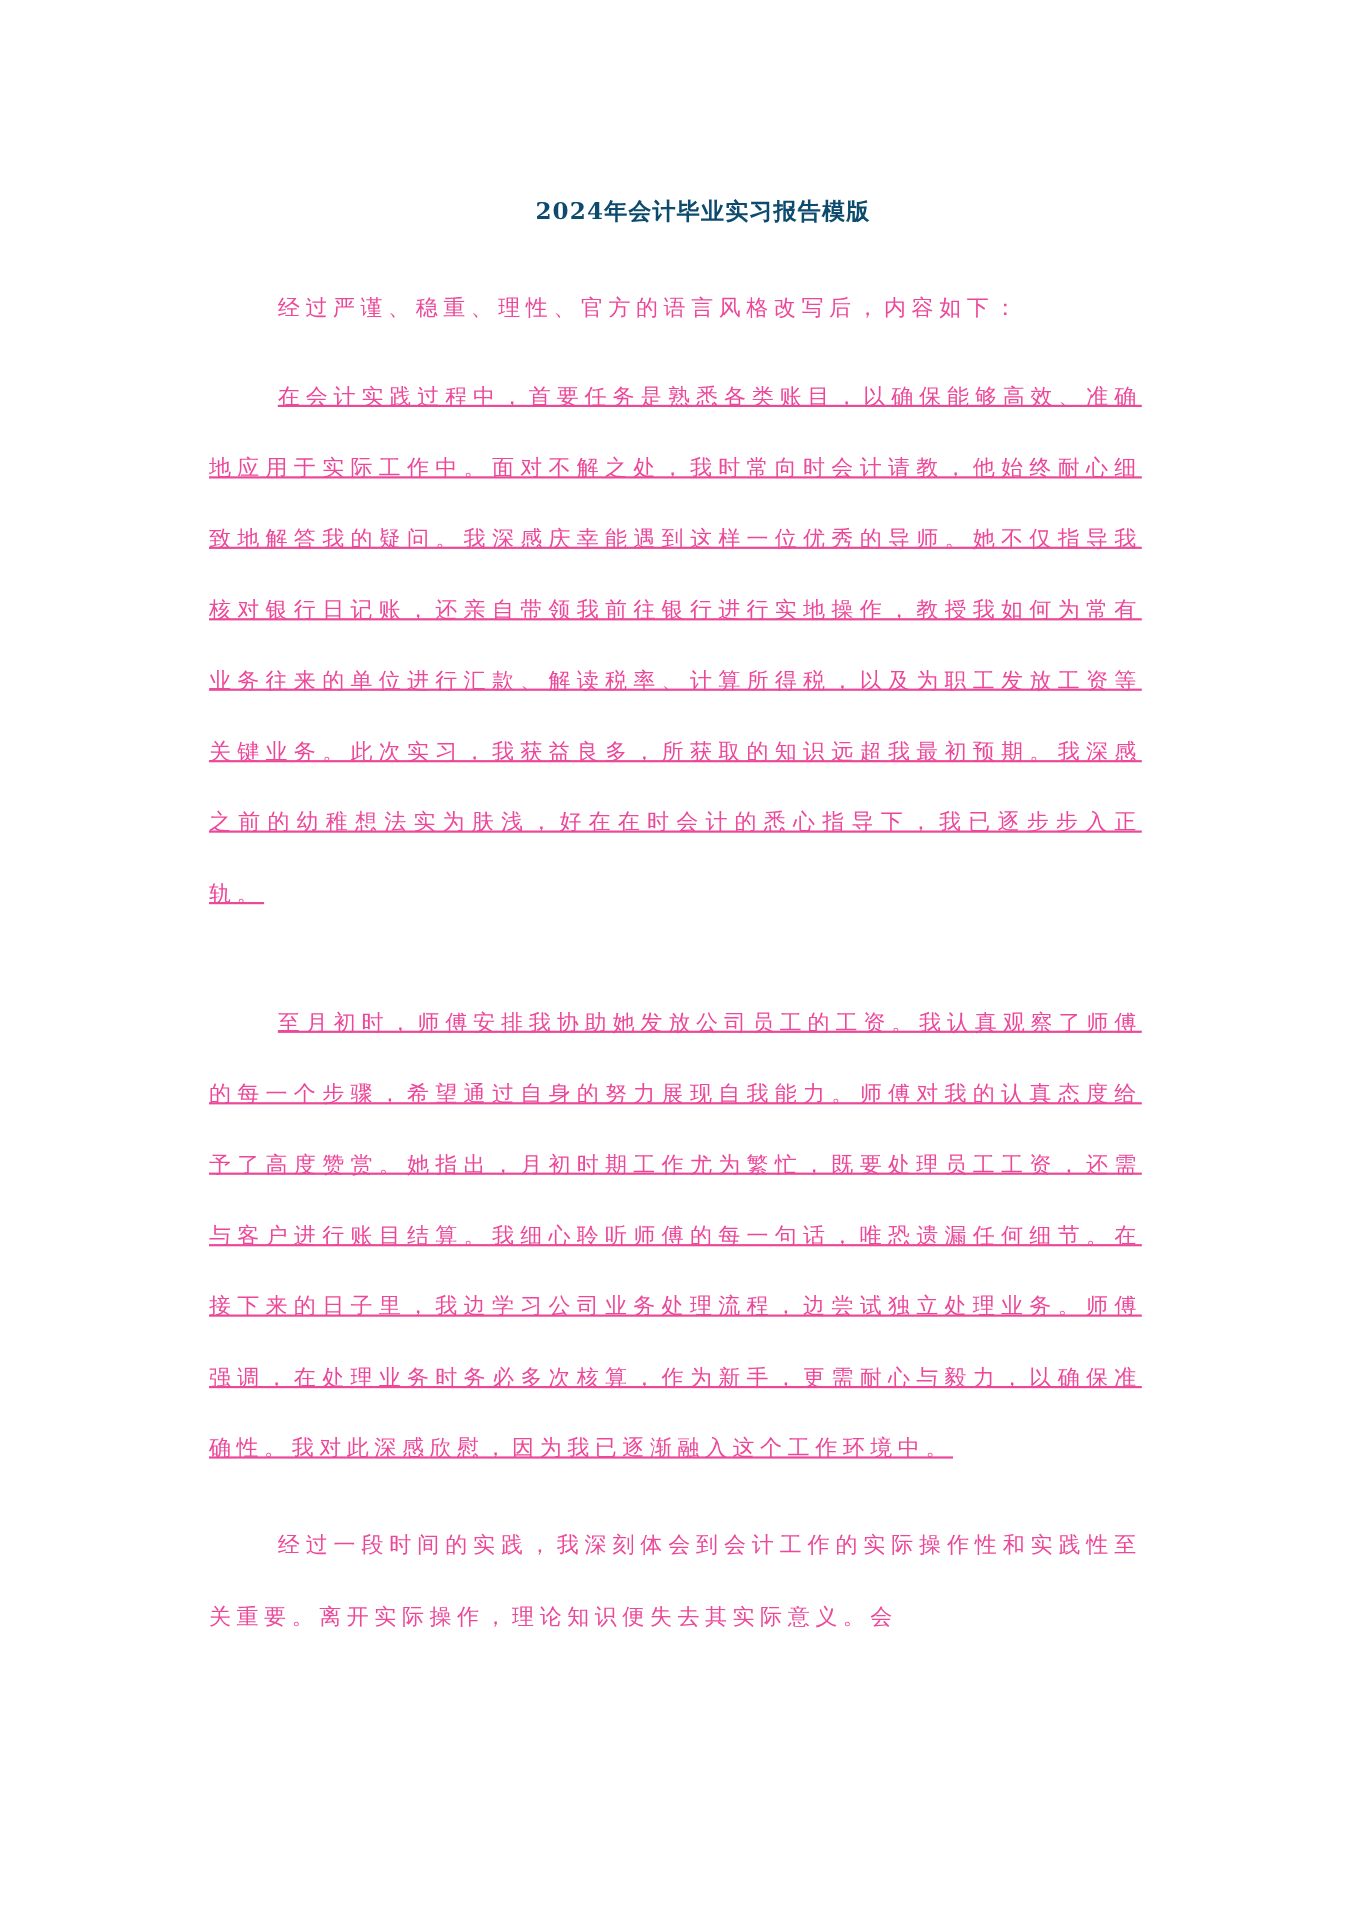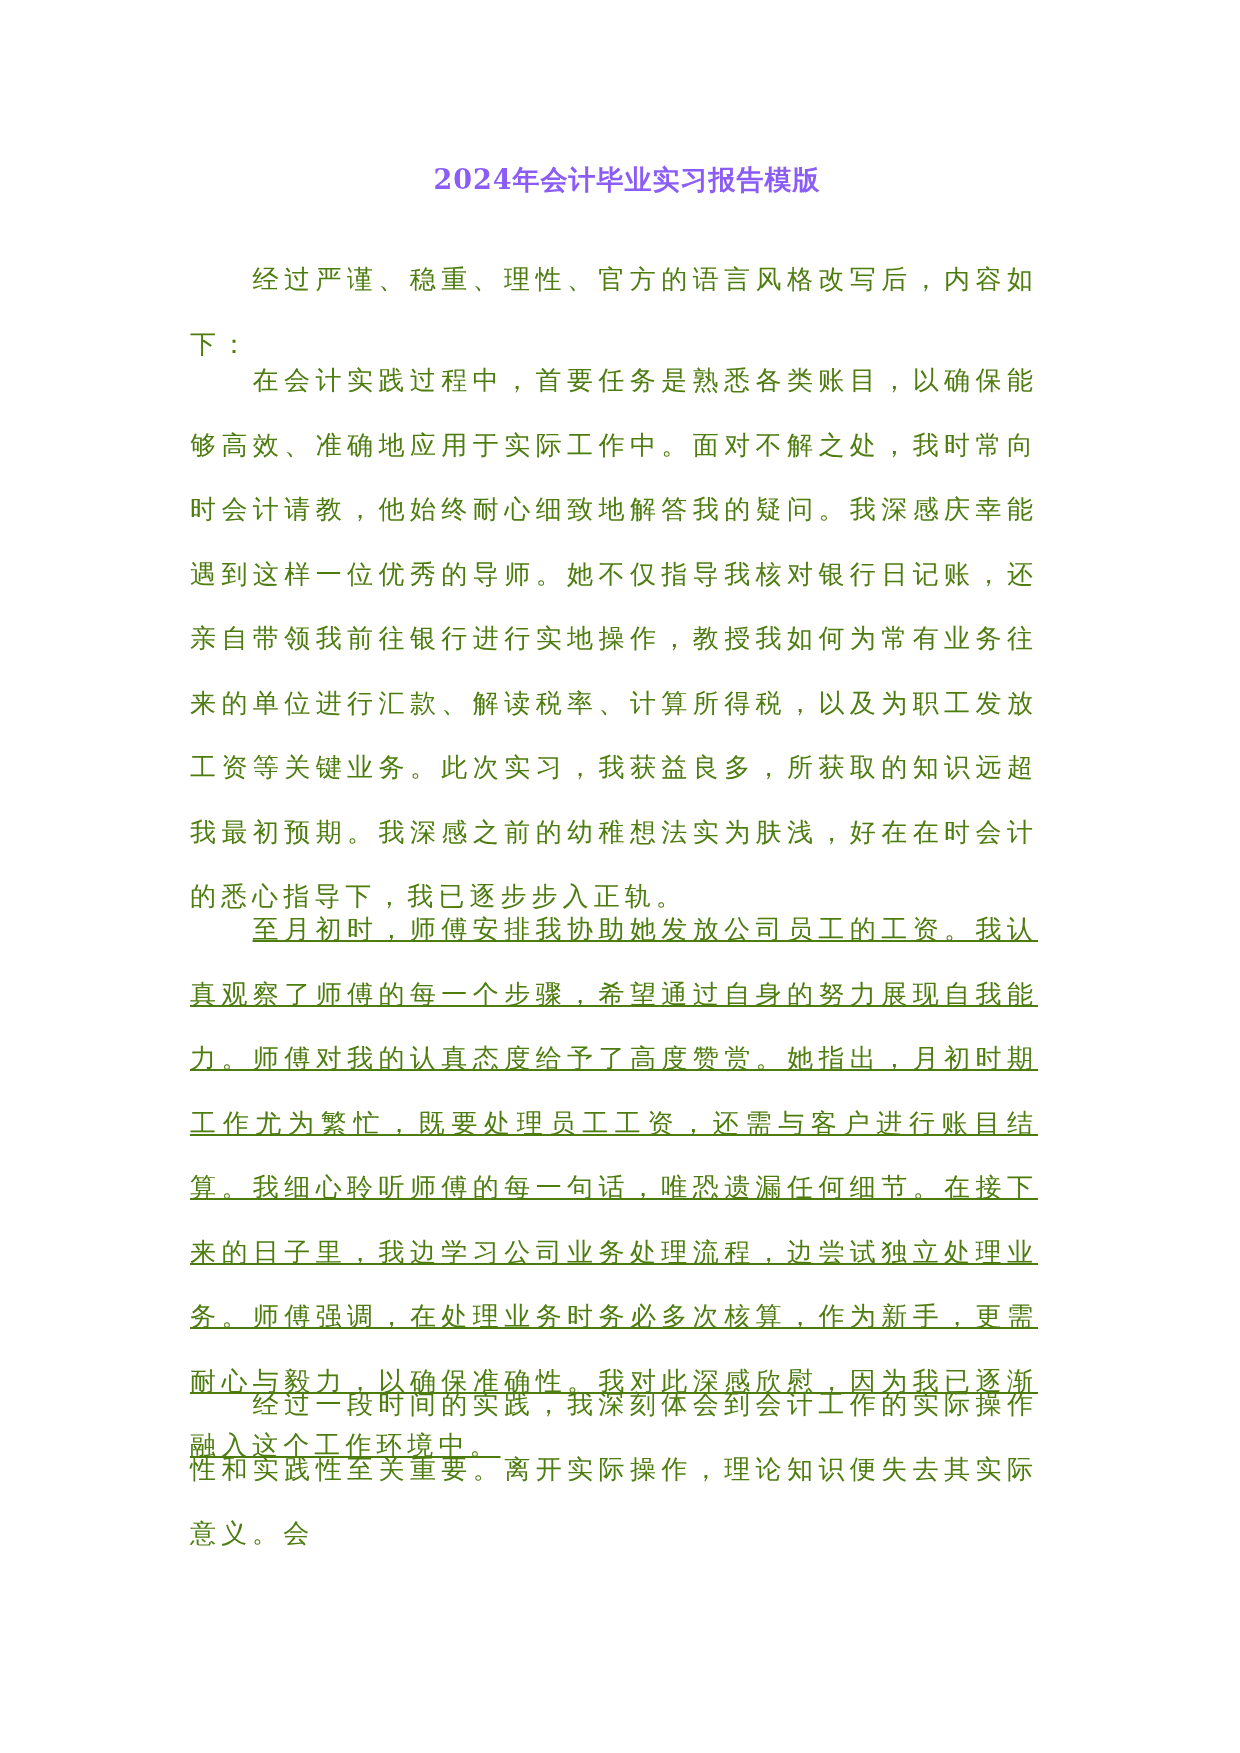--- a/index.html
+++ b/index.html
@@ -20,46 +20,46 @@
       top: 0;
       width: 848px;
     }
     .title {
       position: absolute;
       left: 0;
       top: 160px;
       width: 848px;
       text-align: center;
       font-family: "DejaVu Serif", "Liberation Serif", serif;
-      font-size: 27px;
+      font-size: 21px;
       font-weight: bold;
       line-height: 40px;
       letter-spacing: 1px;
-      margin: 0;
-      color: #8b5cf6;
+      margin: 12px;
+      color: #0c4a6e;
       padding-left: 26px;
       box-sizing: border-box;
     }
     .para {
       position: absolute;
       left: 0;
       width: 848px;
       margin: 0;
       font-family: "DejaVu Sans", "Liberation Sans", sans-serif;
-      font-size: 26px;
+      font-size: 20px;
       line-height: 64.5px;
       letter-spacing: 5.05px;
       text-indent: 62.6px;
       text-align: justify;
       text-align-last: left;
       word-break: break-all;
-      color: #4d7c0f;
+      color: #ec4899;
     }
     .p-intro  { top: 247px; }
-    .p-one    { top: 348px; }
+    .p-one    { top: 328px; text-decoration: underline; }
     .p-two    { top: 897px; text-decoration: underline; }
     .p-three  { top: 1372px; }
   </style>
 </head>
 <body>
 
 <div class="page">
   <h1 class="title">2024年会计毕业实习报告模版</h1>
 
   <p class="para p-intro">经过严谨、稳重、理性、官方的语言风格改写后，内容如下：</p>

